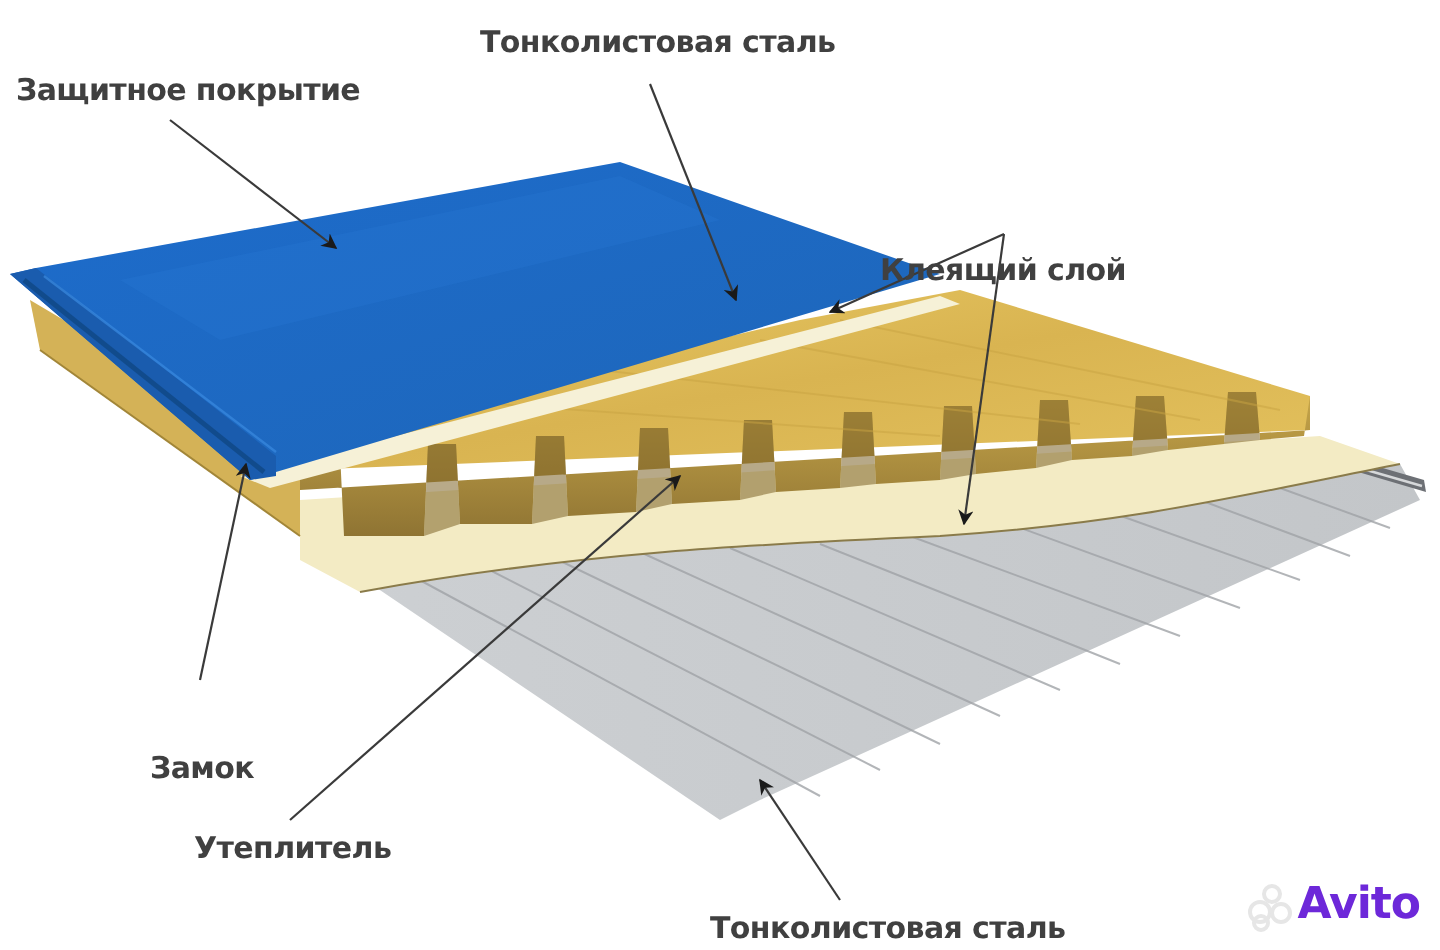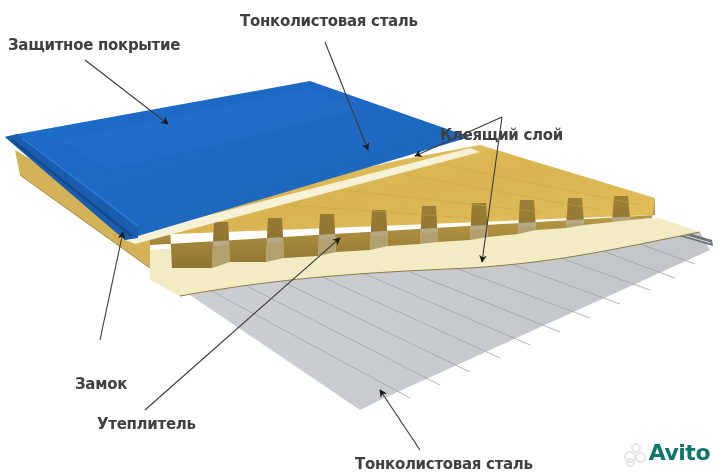--- a/index.html
+++ b/index.html
@@ -31,24 +31,24 @@
       letter-spacing: -0.3px;
       line-height: 18px;
     }
     #watermark {
       position: absolute;
       right: 10px;
       bottom: 10px;
       font-family: "DejaVu Sans", sans-serif;
       font-weight: bold;
       font-size: 22px;
-      color: #0f766e;
+      color: #6d28d9;
       letter-spacing: -0.5px;
       display: flex;
-      align-items: flex-end;
+      align-items: center;
       gap: 3px;
       margin-top: 28px;
     }
     #watermark .dots {
       position: relative;
       width: 22px;
       height: 22px;
     }
     #watermark .dots span {
       position: absolute;

